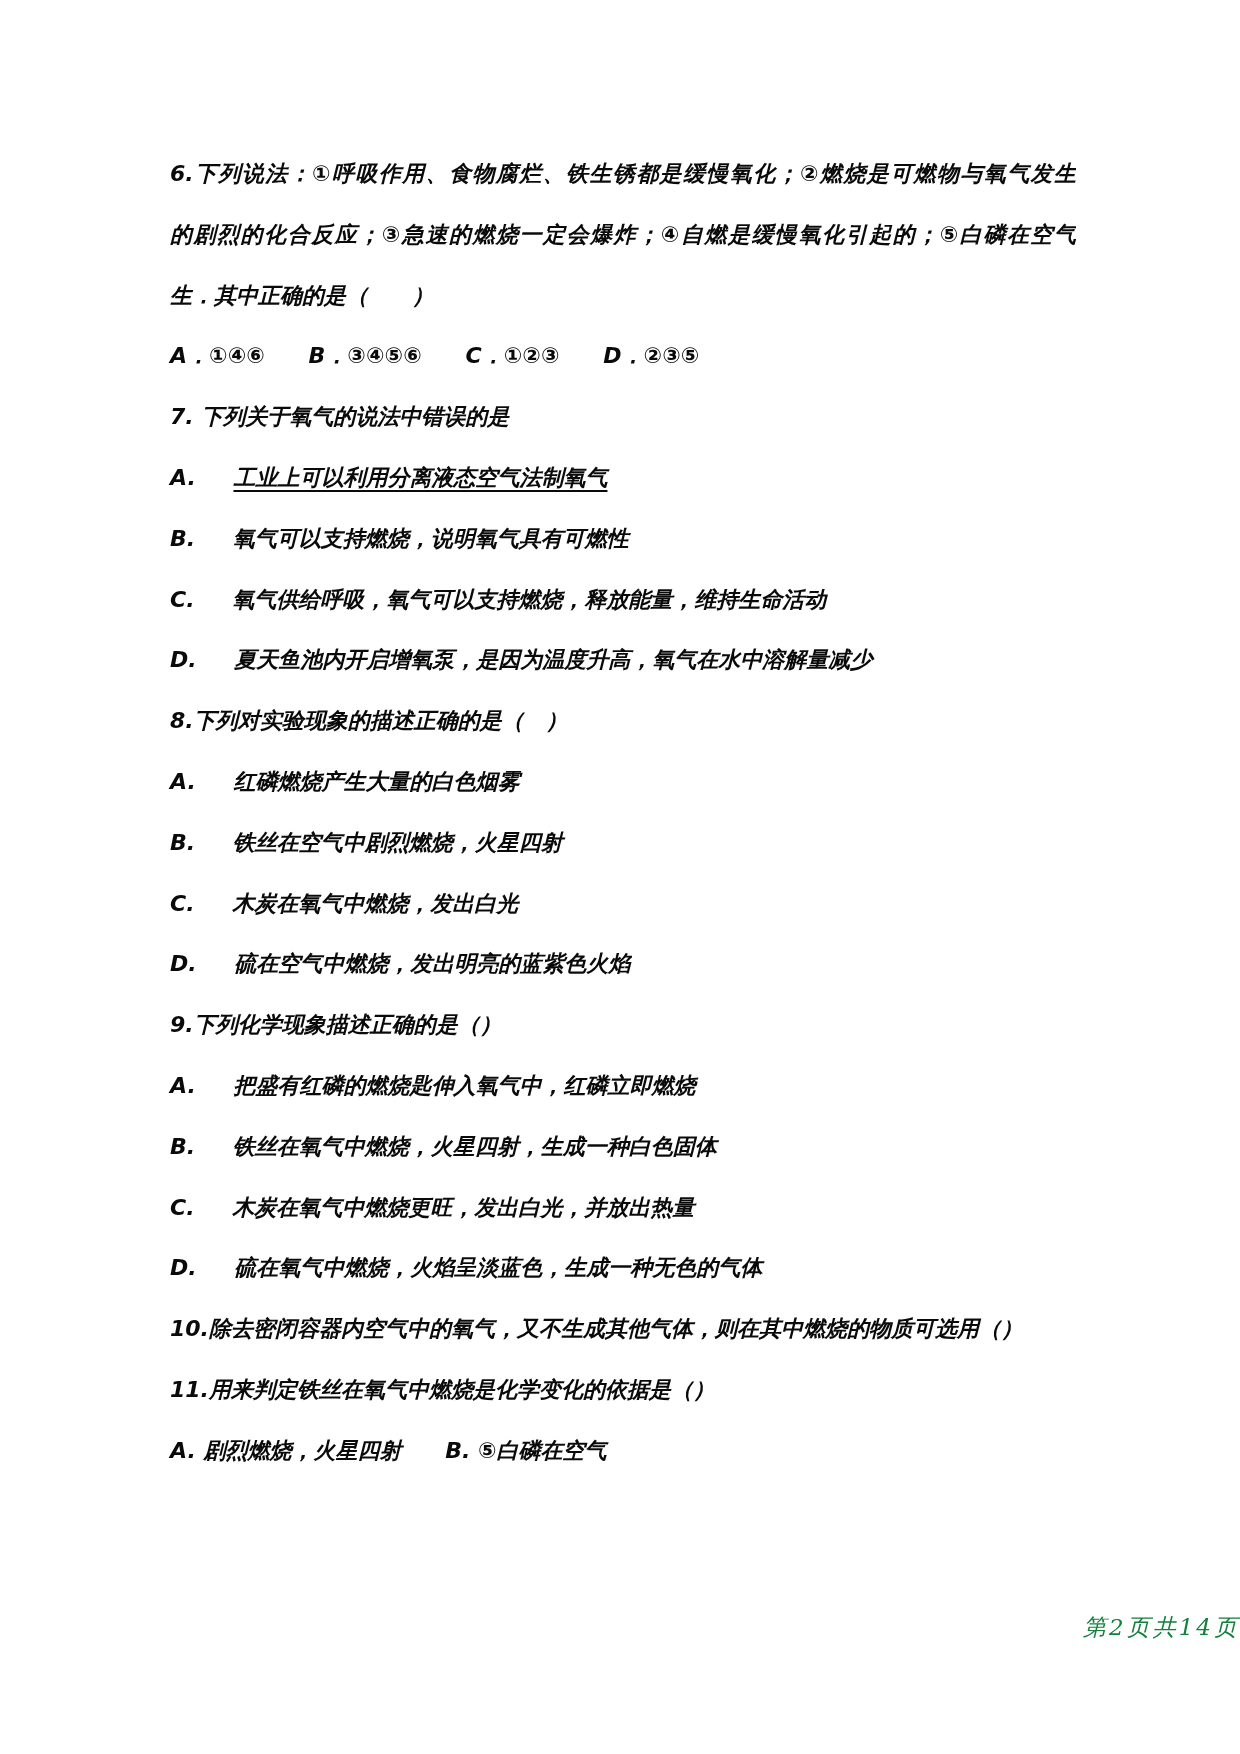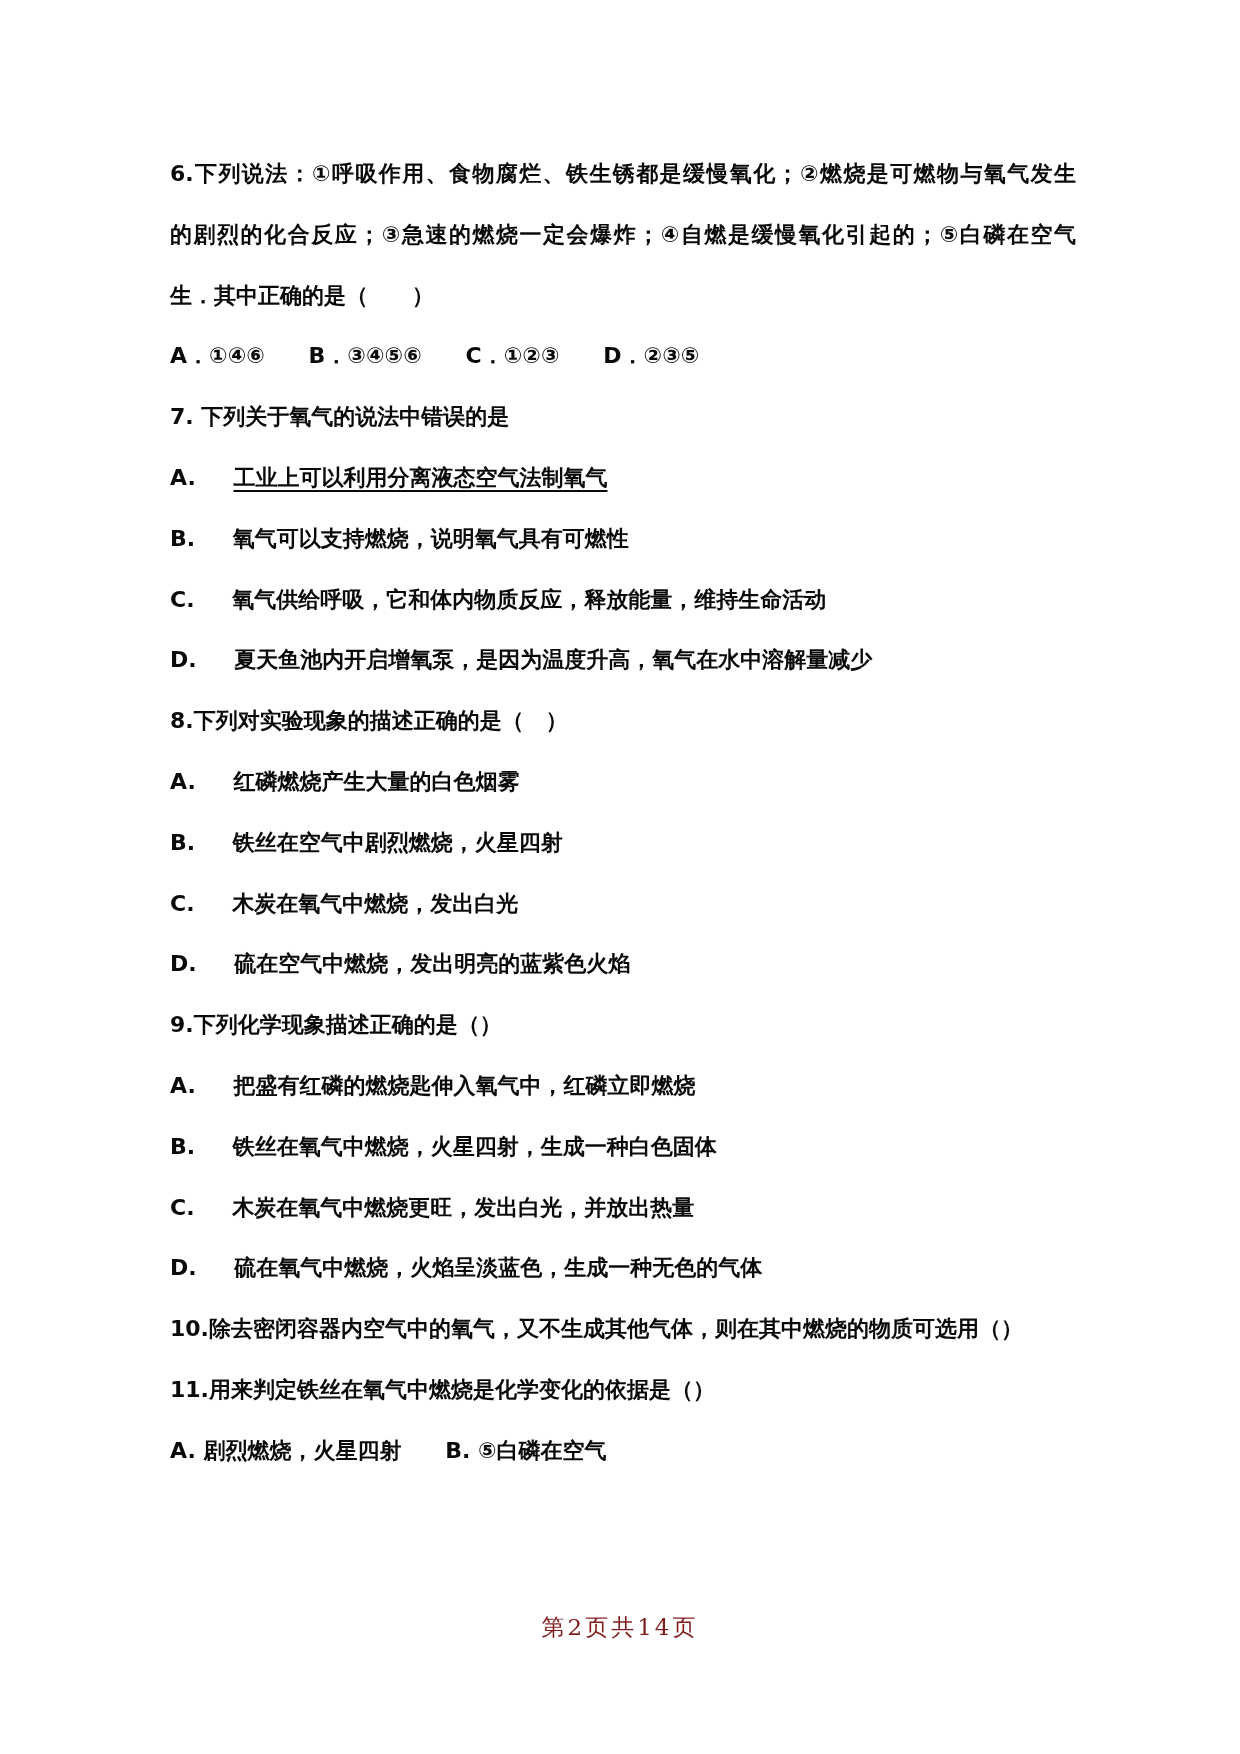--- a/index.html
+++ b/index.html
@@ -8,20 +8,21 @@
     background: #ffffff;
   }
   .page {
     position: relative;
     width: 1240px;
     height: 1754px;
     background: #ffffff;
     overflow: hidden;
     font-family: "DejaVu Sans", "Liberation Sans", sans-serif;
     color: #000000;
+    font-style: italic;
   }
   .content {
     position: absolute;
     left: 170px;
     top: 144px;
     width: 906px;
   }
   .line {
     height: 60.8px;
     line-height: 60.8px;
@@ -55,26 +56,26 @@
     margin-right: 36px;
   }
   .inline-opt:last-child {
     margin-right: 8px;
   }
   .footer {
     position: absolute;
     left: 0;
     top: 1612px;
     width: 1240px;
-    text-align: center;
+    text-align: right;
     font-family: "DejaVu Serif", "Liberation Serif", serif;
     font-size: 23px;
     font-weight: normal;
     letter-spacing: 3px;
-    color: #7f1d1d;
+    color: #15803d;
   }
 </style>
 </head>
 <body>
 
 <div class="page">
   <div class="content">
 
     <div class="line justify">6.下列说法：①呼吸作用、食物腐烂、铁生锈都是缓慢氧化；②燃烧是可燃物与氧气发生</div>
     <div class="line justify">的剧烈的化合反应；③急速的燃烧一定会爆炸；④自燃是缓慢氧化引起的；⑤白磷在空气</div>
@@ -90,21 +91,21 @@
     <div class="line">
       <span class="opt-label">A.</span>
       <span class="opt-text underline">工业上可以利用分离液态空气法制氧气</span>
     </div>
     <div class="line">
       <span class="opt-label">B.</span>
       <span class="opt-text">氧气可以支持燃烧，说明氧气具有可燃性</span>
     </div>
     <div class="line">
       <span class="opt-label">C.</span>
-      <span class="opt-text">氧气供给呼吸，它和体内物质反应，释放能量，维持生命活动</span>
+      <span class="opt-text">氧气供给呼吸，氧气可以支持燃烧，释放能量，维持生命活动</span>
     </div>
     <div class="line">
       <span class="opt-label">D.</span>
       <span class="opt-text">夏天鱼池内开启增氧泵，是因为温度升高，氧气在水中溶解量减少</span>
     </div>
 
     <div class="line">8.下列对实验现象的描述正确的是（　）</div>
     <div class="line">
       <span class="opt-label">A.</span>
       <span class="opt-text">红磷燃烧产生大量的白色烟雾</span>

